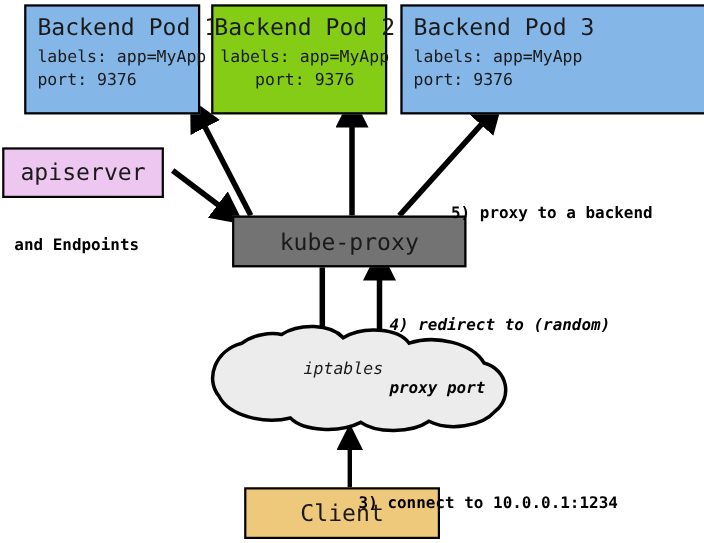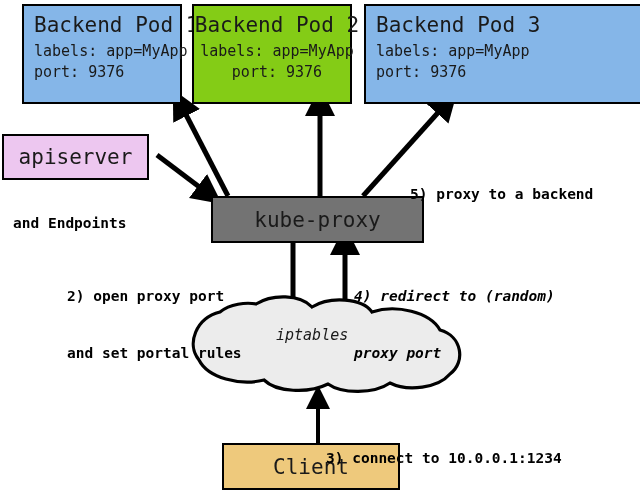--- a/index.html
+++ b/index.html
@@ -139,24 +139,20 @@
   <div class="cloud-text" style="left:276px; top:326px;font-style:italic;">iptables</div>
 
   <div class="node" style="left:222px; top:443px; width:178px; height:47px; background:#eec97c;">
     <div class="node-title center-label">Client</div>
   </div>
 
   <div class="edge-label" style="left:13px; top:176px;">
     <div>and Endpoints</div>
   </div>
 
-  <div class="edge-label" style="left:67px; top:249px;">
-    <div>2) open proxy port</div>
-    <div>and set portal rules</div>
-  </div>
 
   <div class="edge-label" style="left:326px; top:411px;">
     <div>3) connect to 10.0.0.1:1234</div>
   </div>
 
   <div class="edge-label" style="left:354px; top:249px;font-style:italic;">
     <div>4) redirect to (random)</div>
     <div>proxy port</div>
   </div>
 

